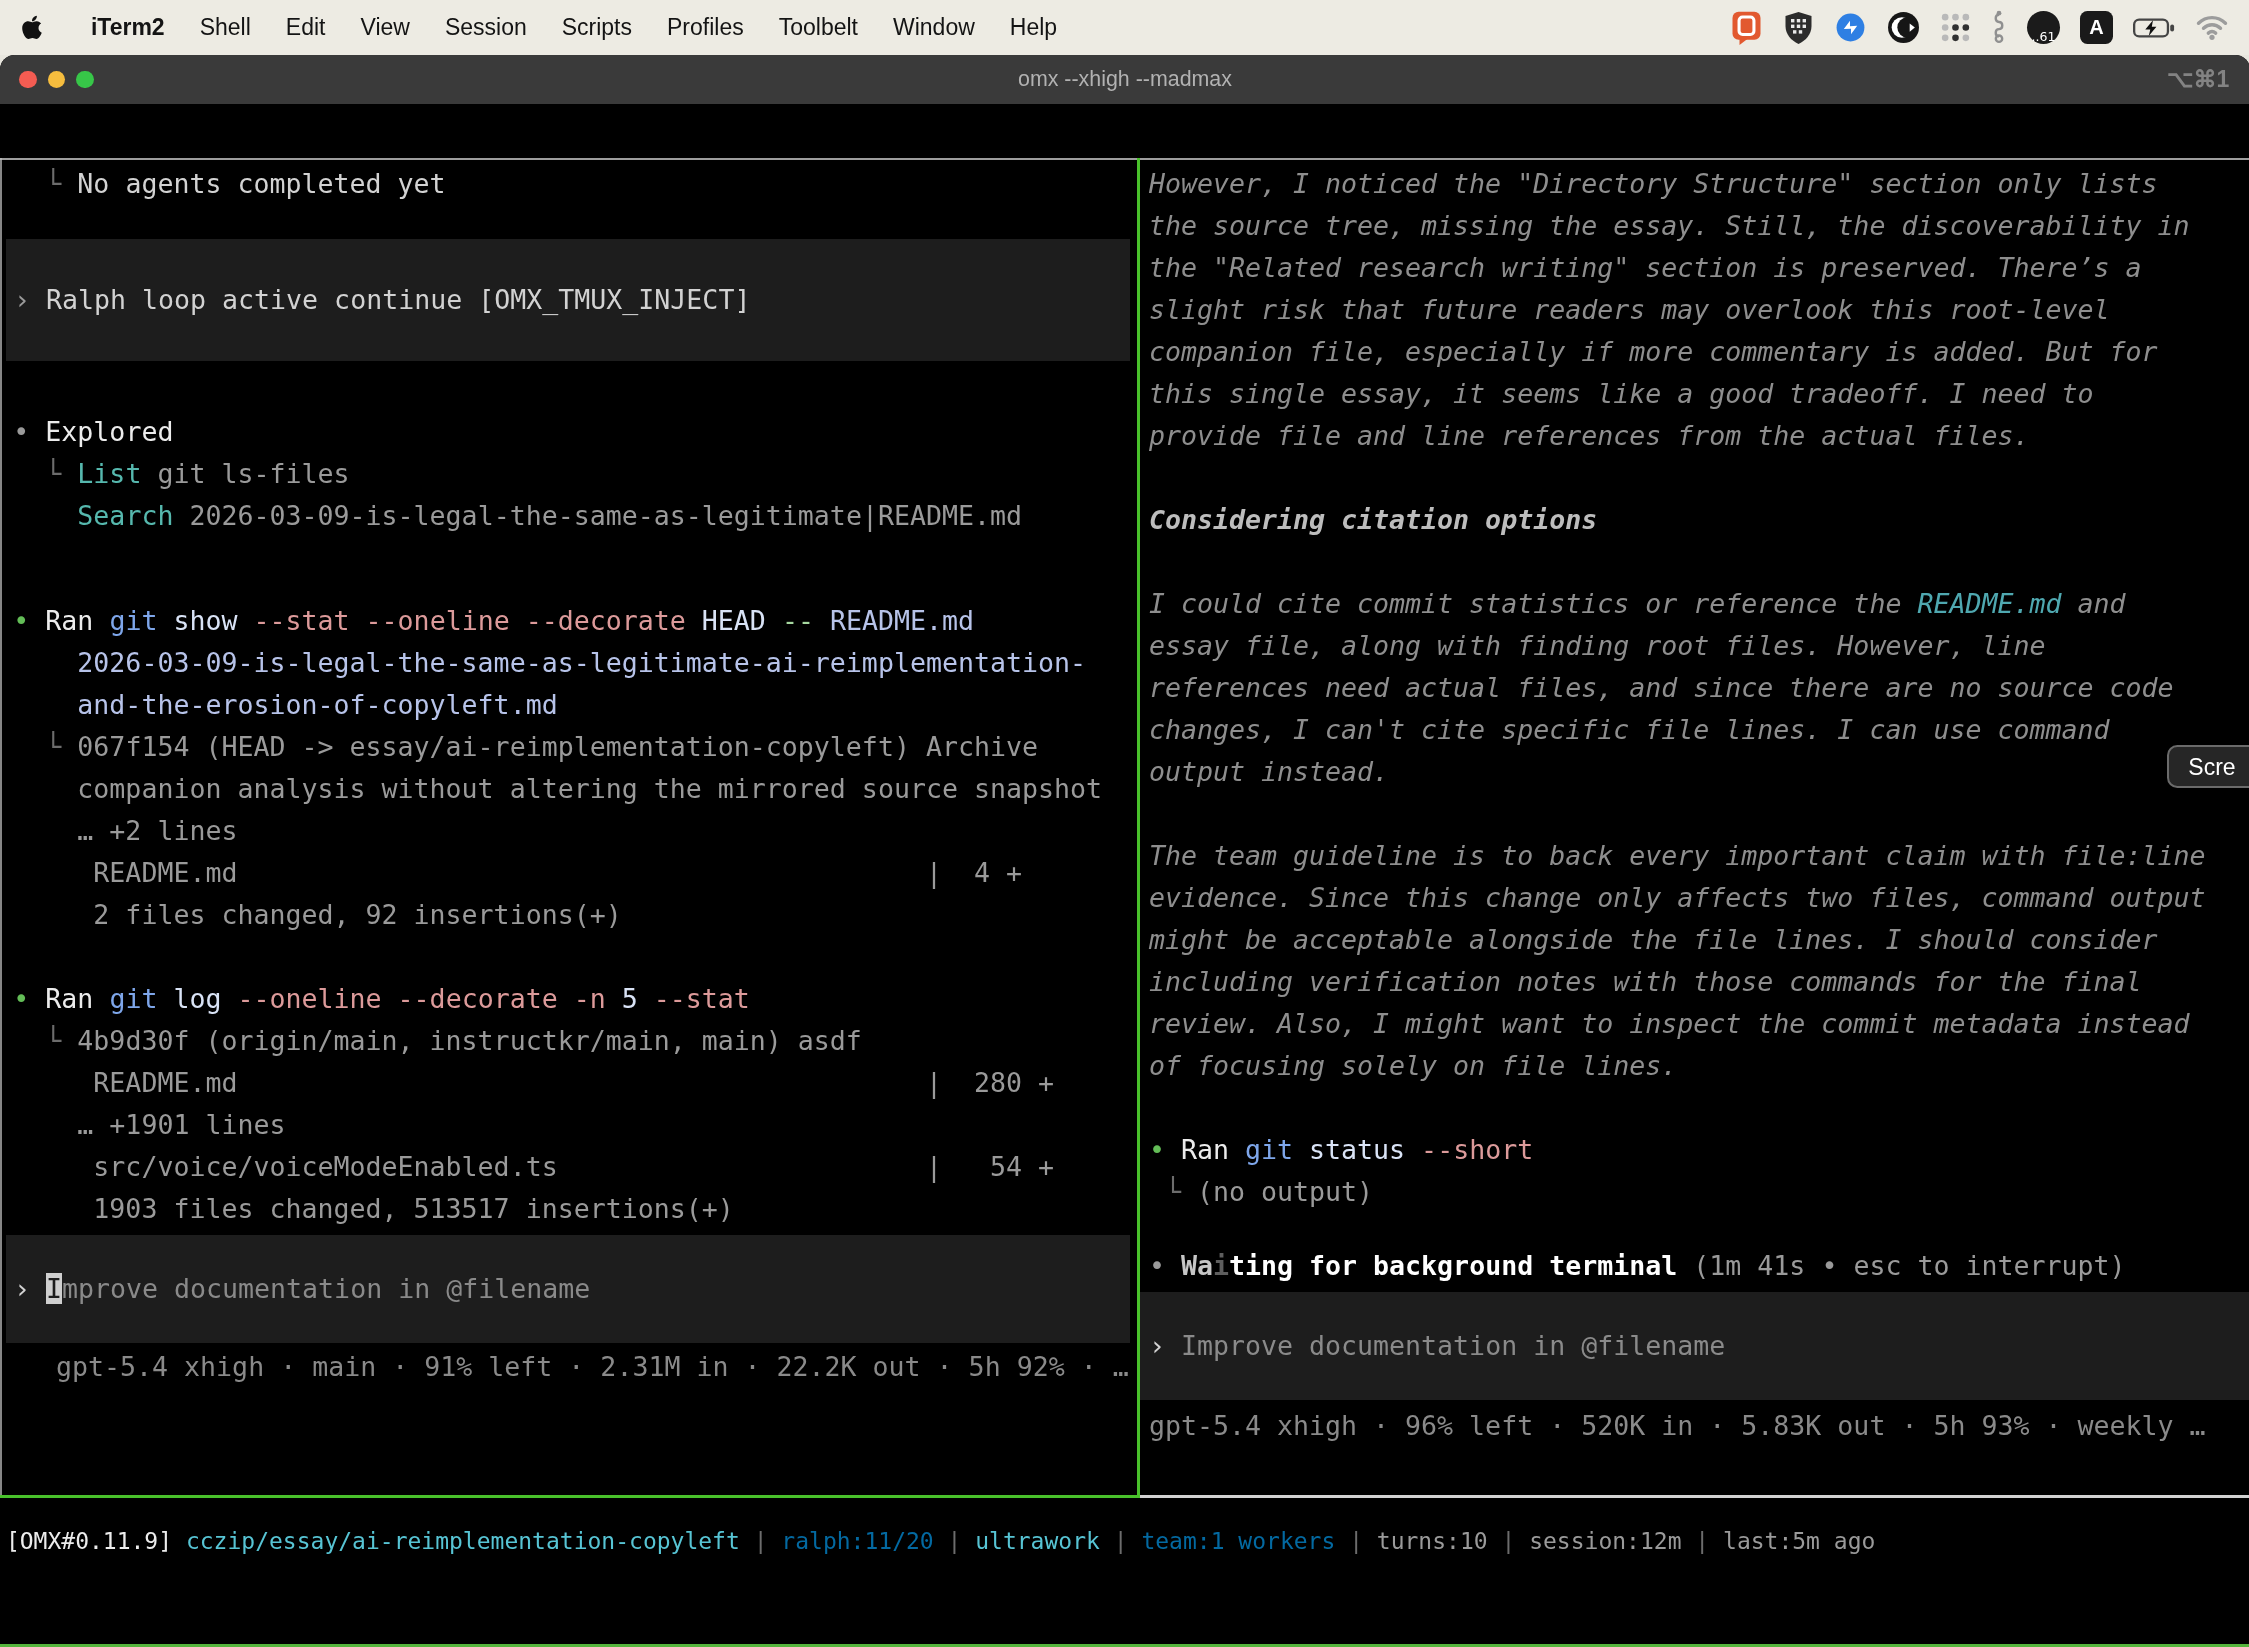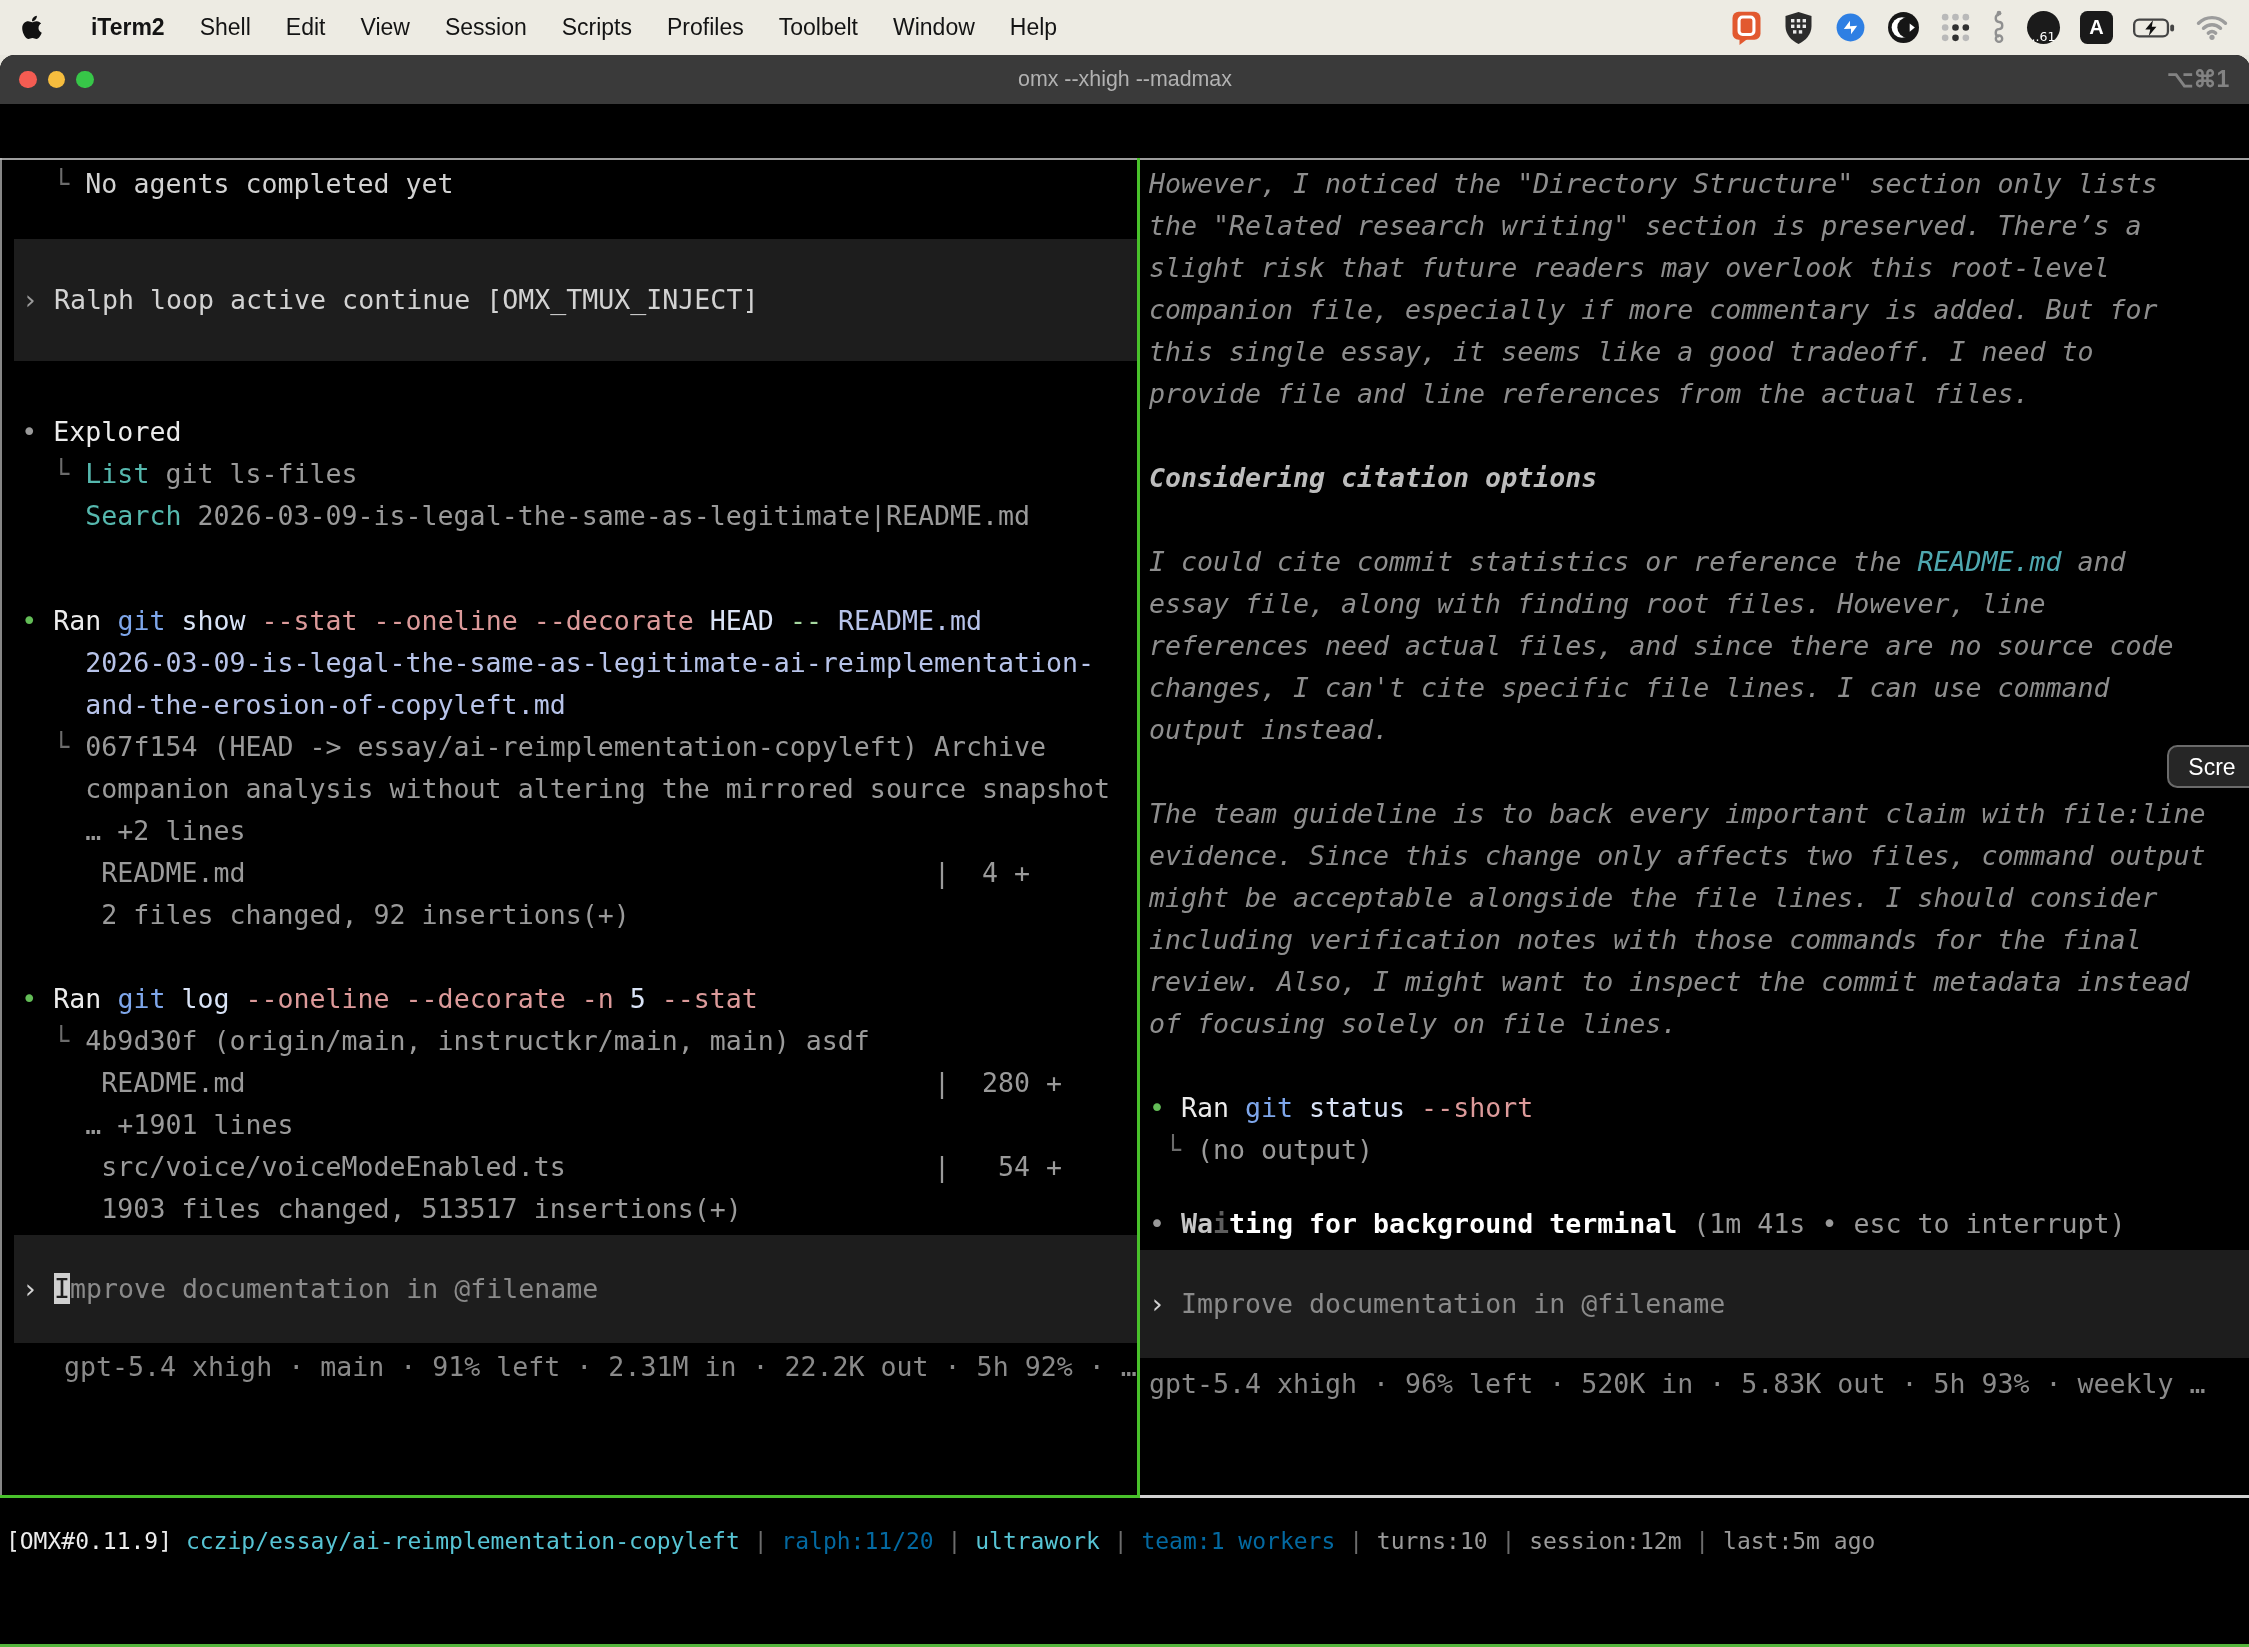--- a/index.html
+++ b/index.html
@@ -22,21 +22,21 @@
   .lights{position:absolute;left:19px;top:0;bottom:0;display:flex;align-items:center;gap:11px}
   .light{width:17.7px;height:17.7px;border-radius:50%}
   .light.red{background:#f45c52}.light.yellow{background:#f6bd3e}.light.green{background:#37c648}
   .wtitle{color:#b2b2b2;font-size:21.4px;font-weight:500}
   .wshort{position:absolute;right:20.7px;color:#838383;font-size:23px;font-weight:600}
 
   .term{position:absolute;top:103px;left:0;right:0;bottom:0;background:#000;font-family:"DejaVu Sans Mono",monospace;font-size:26.6px;line-height:42px}
   .topline{position:absolute;top:0;left:0;right:0;height:1.5px;background:#c6c6c6;opacity:.8}
   .leftedge{position:absolute;top:0;left:0;width:1.5px;height:1337px;background:#c0c0c0;opacity:.7}
   .pane{position:absolute;top:1.5px;height:1335px;overflow:hidden}
-  .pane.left{left:8px;width:1137px}
+  .pane.left{left:0;width:1137px}
   .pane.right{left:1140px;width:1110px}
   .vdiv{position:absolute;top:0;left:1137px;width:3px;height:1340px;background:#49c12b}
   .hl-l{position:absolute;top:1337px;left:0;width:1140px;height:3px;background:#49c12b}
   .hl-r{position:absolute;top:1337px;left:1140px;right:0;height:3px;background:#d2d2d2}
 
   .tline{white-space:pre;padding-left:13.3px}
   .pane.right .tline{padding-left:8.9px}
   .tline.ind{padding-left:38px}
   .tline.ind2{padding-left:56px}
   .tbox{background:#1d1d1d;display:flex;align-items:center;margin:0 7.4px 0 5.9px}
@@ -215,20 +215,21 @@
         <div class="tline"><span class="c-g">     src/voice/voiceModeEnabled.ts                       |   54 +</span></div>
         <div class="tline"><span class="c-g">     1903 files changed, 513517 insertions(+)</span></div>
         <div class="tbox" style="margin-top: 4.4px; height: 108px;">
           <div class="tline"><span class="c-wt">› </span><span class="c-cur">I</span><span class="c-gd">mprove documentation in @filename</span></div>
         </div>
         <div class="tline ind2" style="margin-top: 3px;"><span class="c-gd">gpt-5.4 xhigh · main · 91% left · 2.31M in · 22.2K out · 5h 92% · …</span></div>
       </div>
     <div class="vdiv"></div>
     <div class="pane right" id="rpane">
         <div class="tline ind" style="margin-top: 3.7px;"><span class="c-gi">However, I noticed the "Directory Structure" section only lists</span></div>
+        <div class="tline ind"><span class="c-gi">the source tree, missing the essay. Still, the discoverability in</span></div>
         <div class="tline ind"><span class="c-gi">the "Related research writing" section is preserved. There’s a</span></div>
         <div class="tline ind"><span class="c-gi">slight risk that future readers may overlook this root-level</span></div>
         <div class="tline ind"><span class="c-gi">companion file, especially if more commentary is added. But for</span></div>
         <div class="tline ind"><span class="c-gi">this single essay, it seems like a good tradeoff. I need to</span></div>
         <div class="tline ind"><span class="c-gi">provide file and line references from the actual files.</span></div>
         <div class="tline ind" style="margin-top: 42px;"><span class="c-bi">Considering citation options</span></div>
         <div class="tline ind" style="margin-top: 42px;"><span class="c-gi">I could cite commit statistics or reference the </span><span class="c-ti">README.md</span><span class="c-gi"> and</span></div>
         <div class="tline ind"><span class="c-gi">essay file, along with finding root files. However, line</span></div>
         <div class="tline ind"><span class="c-gi">references need actual files, and since there are no source code</span></div>
         <div class="tline ind"><span class="c-gi">changes, I can't cite specific file lines. I can use command</span></div>

